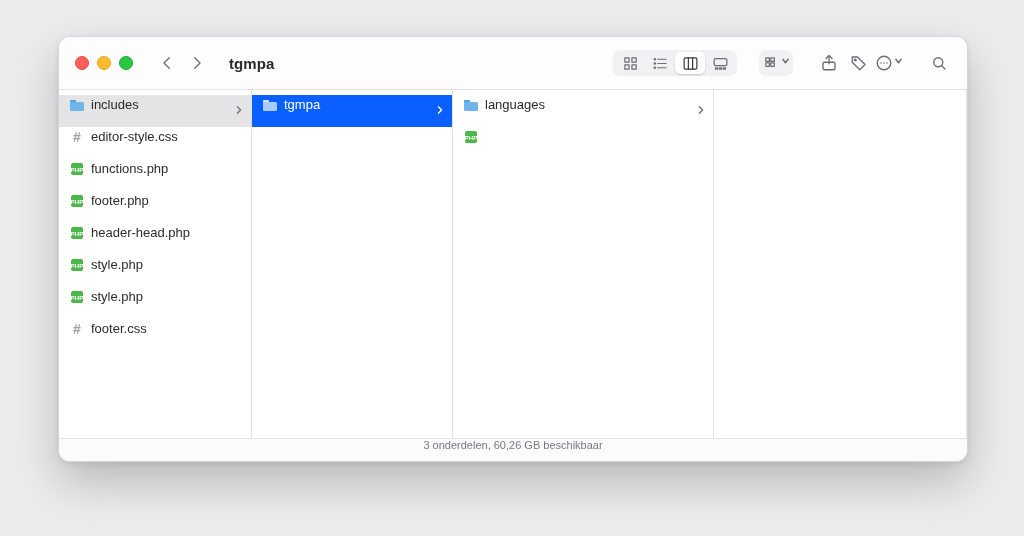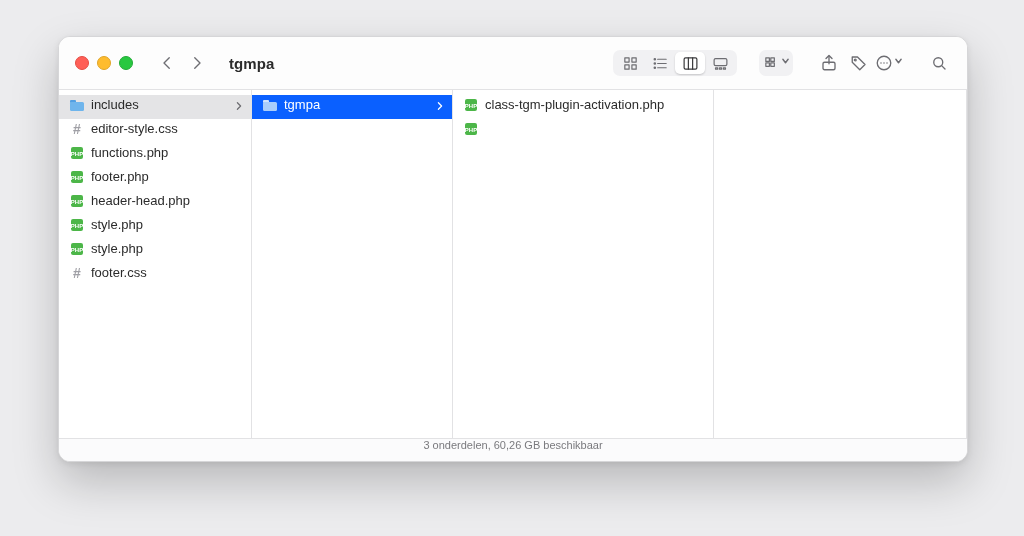--- a/index.html
+++ b/index.html
@@ -62,21 +62,21 @@
   .icon-chevs svg{width:9px;height:14px;}
   
   .cols{flex:1;display:flex;background:var(--window-bg);min-height:0;}
   .col{border-right:1px solid var(--border);overflow:auto;padding-top:5px;}
   .col.c0{flex:0 0 192px;}
   .col.c1{flex:0 0 200px;}
   .col.c2{flex:0 0 260px;}
   .col.c3{flex:1;}
   .row{
     height:20px;display:flex;align-items:center;gap:6px;
-    padding:0 8px 4px 10px;font-size:13px;line-height:20px;
+    padding:0 8px 12px 10px;font-size:13px;line-height:20px;
     color:var(--text);white-space:nowrap;position:relative;
   }
   .row .disc{
     position:absolute;right:8px;top:50%;transform:translateY(-50%);
     color:var(--icon);
   }
   .row .disc svg{width:8px;height:10px;}
   .row.folderrow.sel-grey{background:var(--sel-row);}
   .row.folderrow.sel-blue{background:var(--sel-blue);color:var(--sel-blue-txt);}
   .row.folderrow.sel-blue .disc{color:var(--sel-blue-txt);}
@@ -299,28 +299,31 @@
               </svg>
       </span>
       <span>tgmpa</span>
       <span class="disc"><svg viewBox="0 0 10 12">
                 <polyline points="3 2 7 6 3 10" fill="none" stroke="currentColor" stroke-width="1.6" stroke-linecap="round" stroke-linejoin="round"></polyline>
               </svg></span>
     </div>
   </div>
 
   <div class="col c2">
-    <div class="row">
-      <span class="fi fi-php">
-              <svg viewBox="0 0 16 16">
-                <rect x="2" y="2" width="12" height="12" rx="2"></rect>
-                <text x="8" y="11" text-anchor="middle">PHP</text>
-              </svg>
-            </span>
-      <span>class-tgm-plugin-activation.php</span>
+    <div class="row folderrow">
+      <span class="fi fi-folder">
+        <svg viewBox="0 0 16 16">
+                <rect class="tab" x="1" y="3" width="6" height="3" rx="1"></rect>
+                <rect class="base" x="1" y="5" width="14" height="9" rx="1.5"></rect>
+              </svg>
+      </span>
+      <span>languages</span>
+      <span class="disc"><svg viewBox="0 0 10 12">
+                <polyline points="3 2 7 6 3 10" fill="none" stroke="currentColor" stroke-width="1.6" stroke-linecap="round" stroke-linejoin="round"></polyline>
+              </svg></span>
     </div>
     <div class="row">
       <span class="fi fi-php">
               <svg viewBox="0 0 16 16">
                 <rect x="2" y="2" width="12" height="12" rx="2"></rect>
                 <text x="8" y="11" text-anchor="middle">PHP</text>
               </svg>
             </span>
     </div>
   </div>

